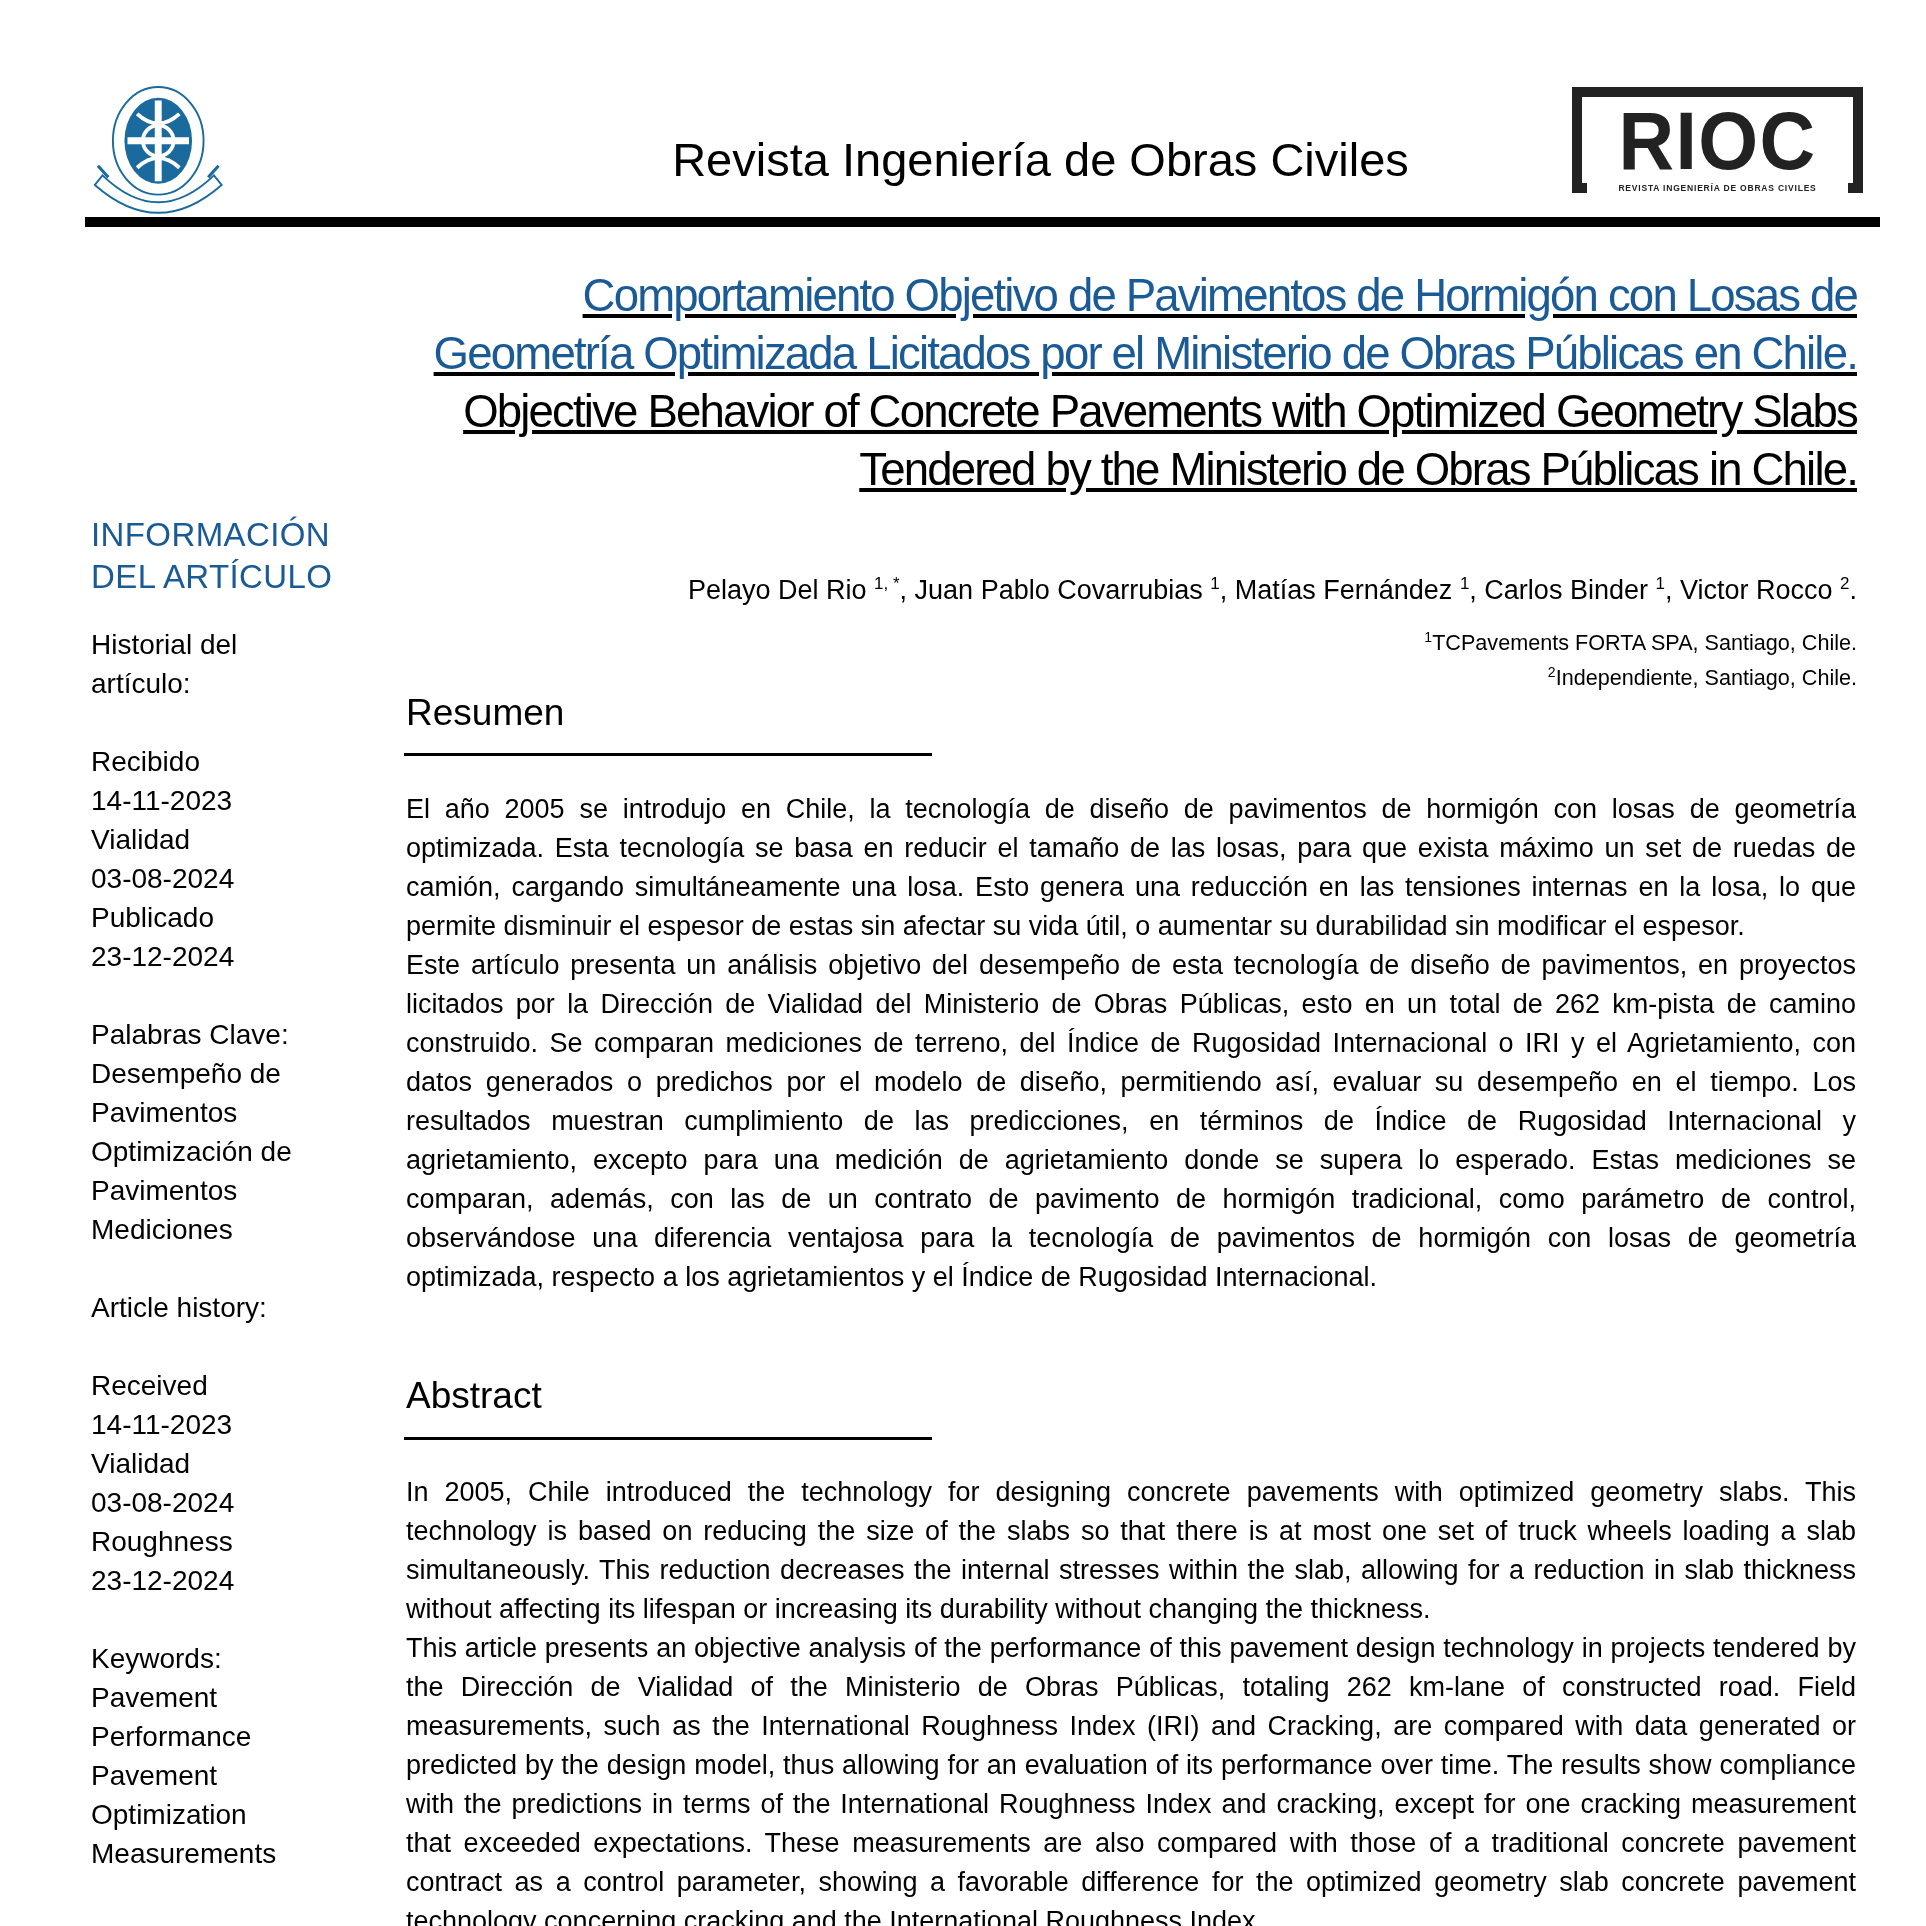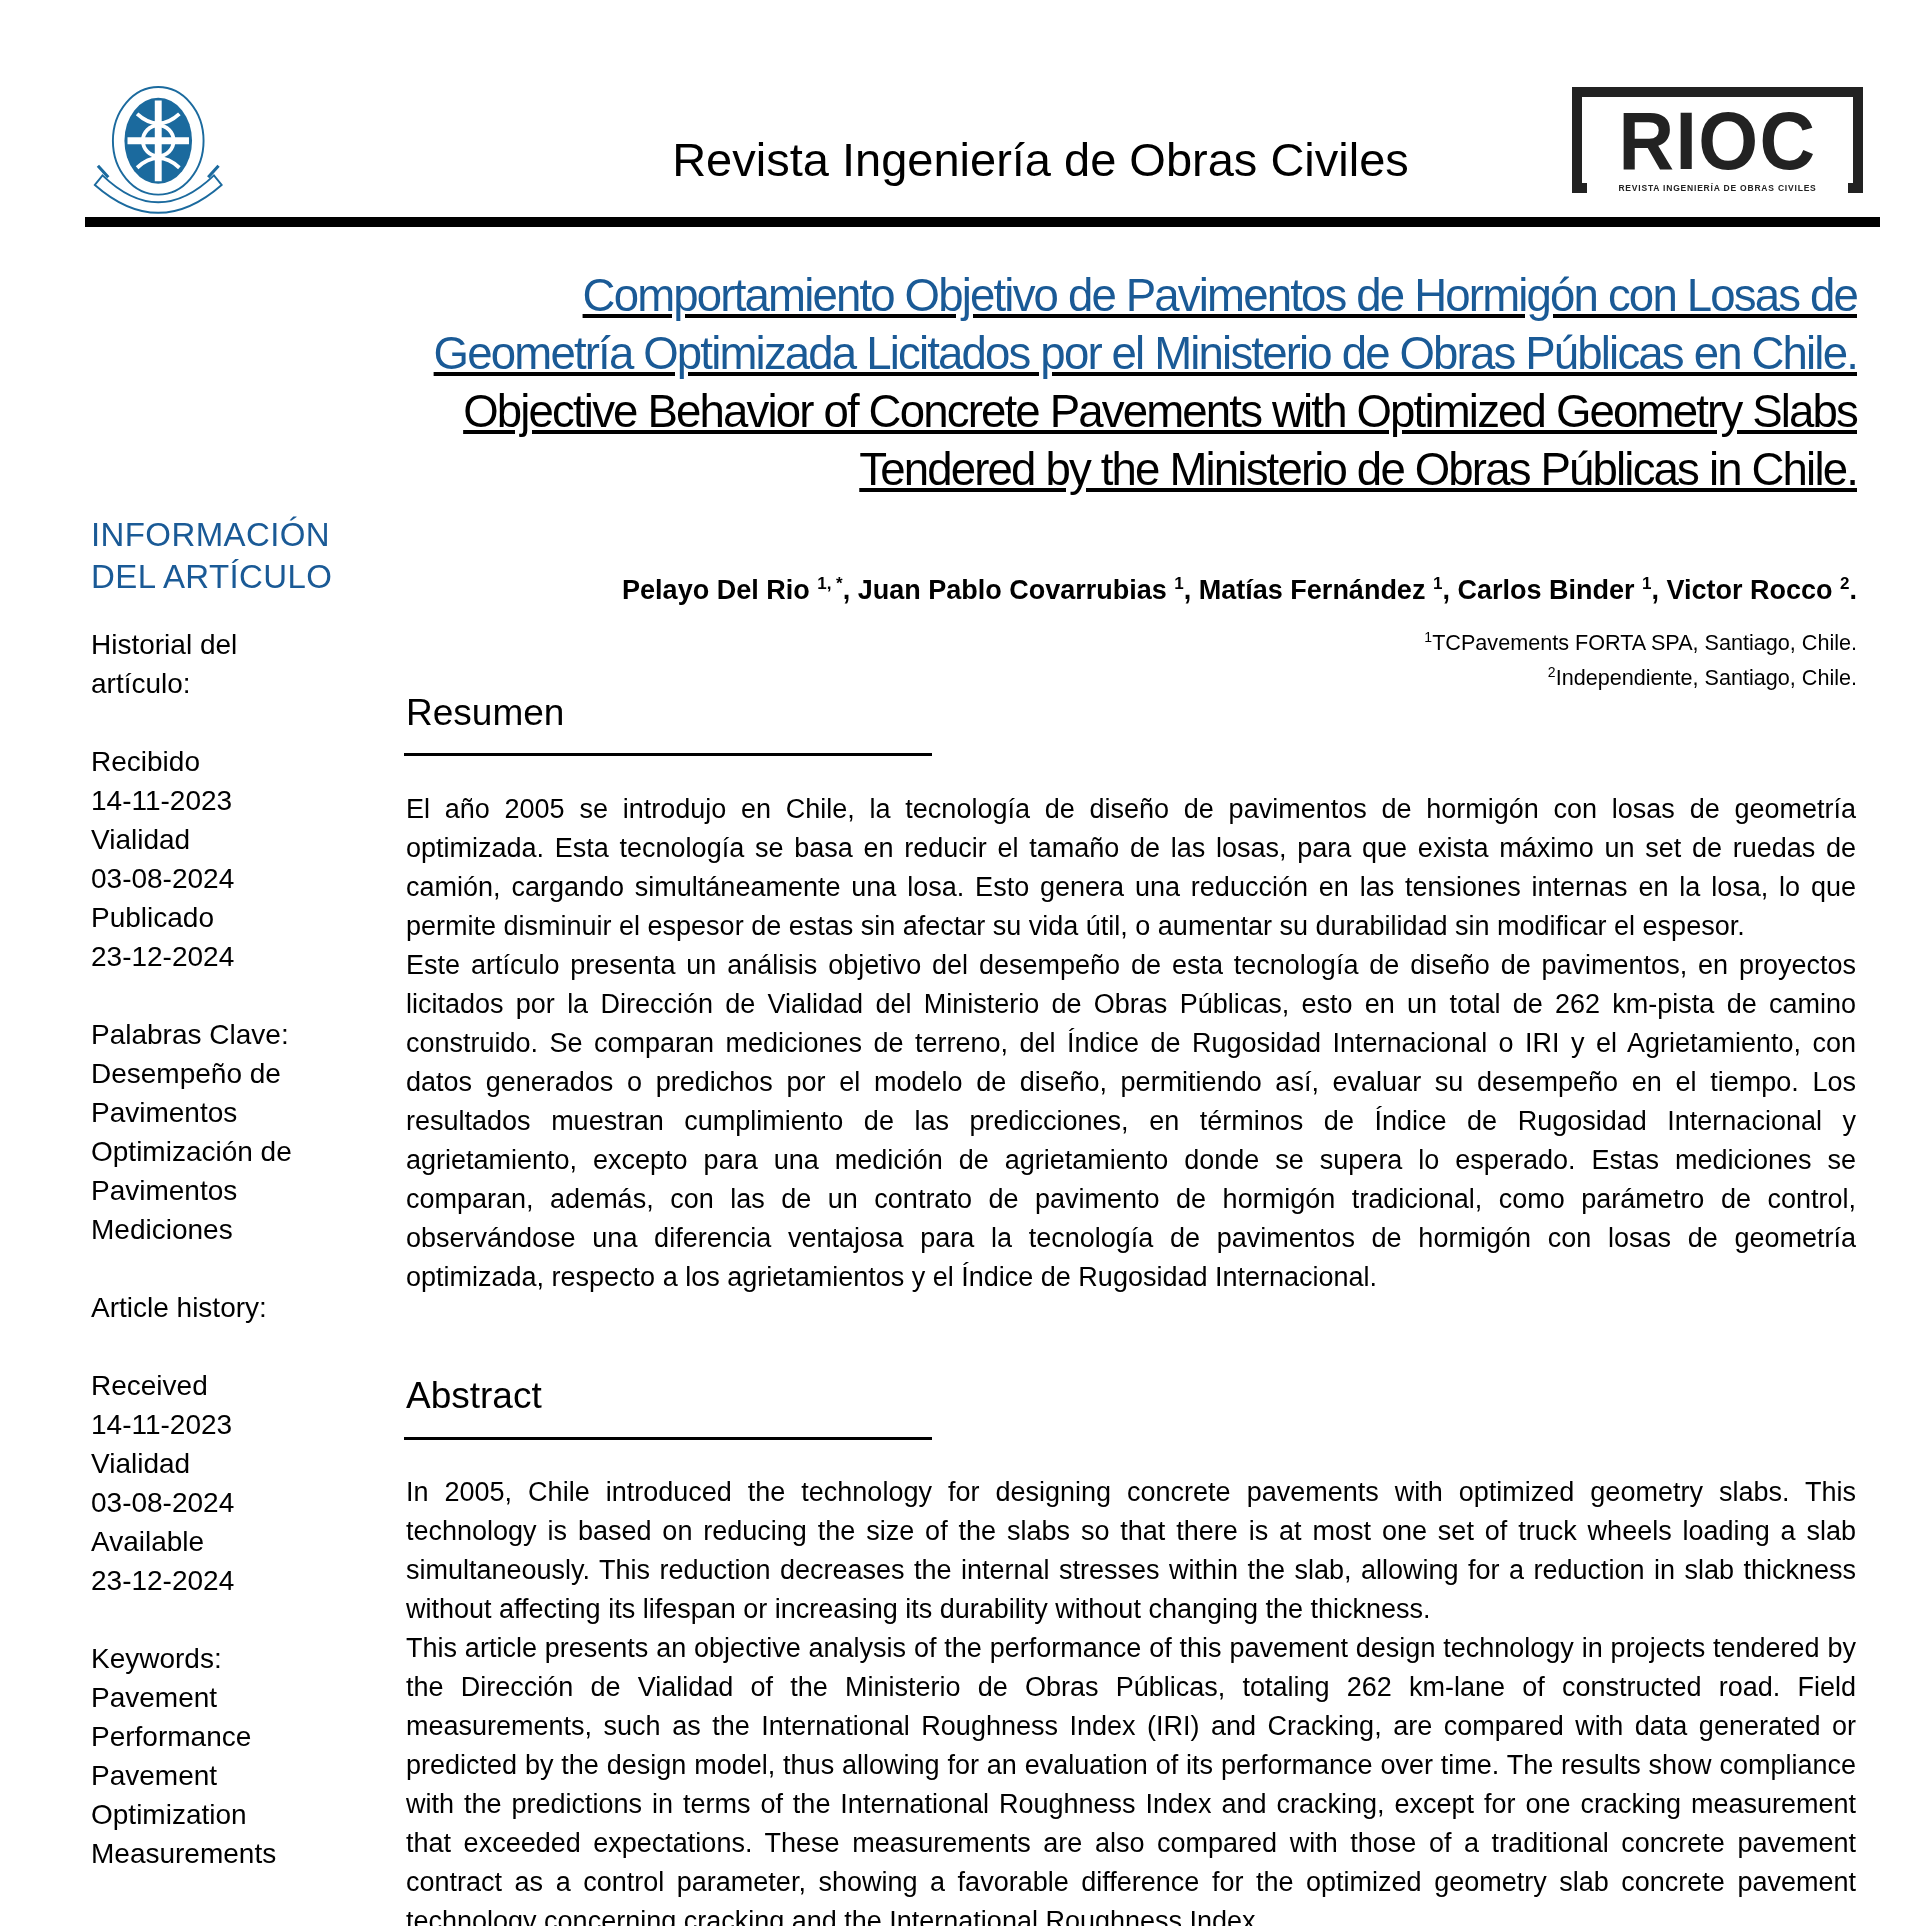--- a/index.html
+++ b/index.html
@@ -19,21 +19,21 @@
   .rioc-letters { position:absolute; left:0; top:20px; width:291px; text-align:center; font-size:81px; font-weight:bold; line-height:69px; letter-spacing:1.5px; color:#222; transform:scaleX(0.95); }
   .rioc-tag { position:absolute; left:0; top:96px; width:291px; display:flex; align-items:center; }
   .rioc-tag .bar { height:10px; width:15.4px; background:#222; }
   .rioc-tag .txt { flex:1; text-align:center; font-size:8.5px; font-weight:bold; color:#222; letter-spacing:0.8px; white-space:nowrap; }
   .header-rule { left:85px; top:217px; width:1795px; height:10px; background:#000; }
   
   .titles { left:385px; top:266px; width:1472px; text-align:right;text-decoration:underline; }
   .t-line { font-size:47px; line-height:58px; letter-spacing:-1.9px; white-space:nowrap; transform:scaleX(0.97); transform-origin:right; }
   .t-es { color:#1a5a96; }
   .t-en { color:#000; }
-  .authors { left:385px; top:574px; width:1472px; text-align:right; font-size:27px; font-weight:bold; white-space:nowrap; }
+  .authors { left:385px; top:574px; width:1472px; text-align:right; font-size:27px; font-weight:normal; white-space:nowrap; }
   .authors sup { font-size:17px; }
   .affil { left:963px; width:894px; text-align:right; font-size:21.6px; line-height:31px; }
   .affil sup { font-size:14px; }
   
   .sidebar { left:91px; top:514px; width:270px; font-size:28px; line-height:39px; }
   .side-head { color:#1a5a96; font-size:33px; line-height:42px; letter-spacing:0.4px; }
   .gap { height:39px; }
   
   .sec-head { left:406px; font-size:37px; line-height:46px; }
   .sec-rule { left:404px; width:528px; height:3.1px; background:#000; }
@@ -116,21 +116,21 @@
   <div>Optimización de</div>
   <div>Pavimentos</div>
   <div>Mediciones</div>
   <div class="gap"></div>
   <div>Article history:</div>
   <div class="gap"></div>
   <div>Received</div>
   <div>14-11-2023</div>
   <div>Vialidad</div>
   <div>03-08-2024</div>
-  <div>Available</div>
+  <div>Roughness</div>
   <div>23-12-2024</div>
   <div class="gap"></div>
   <div>Keywords:</div>
   <div>Pavement</div>
   <div>Performance</div>
   <div>Pavement</div>
   <div>Optimization</div>
   <div>Measurements</div>
 </div>
 

